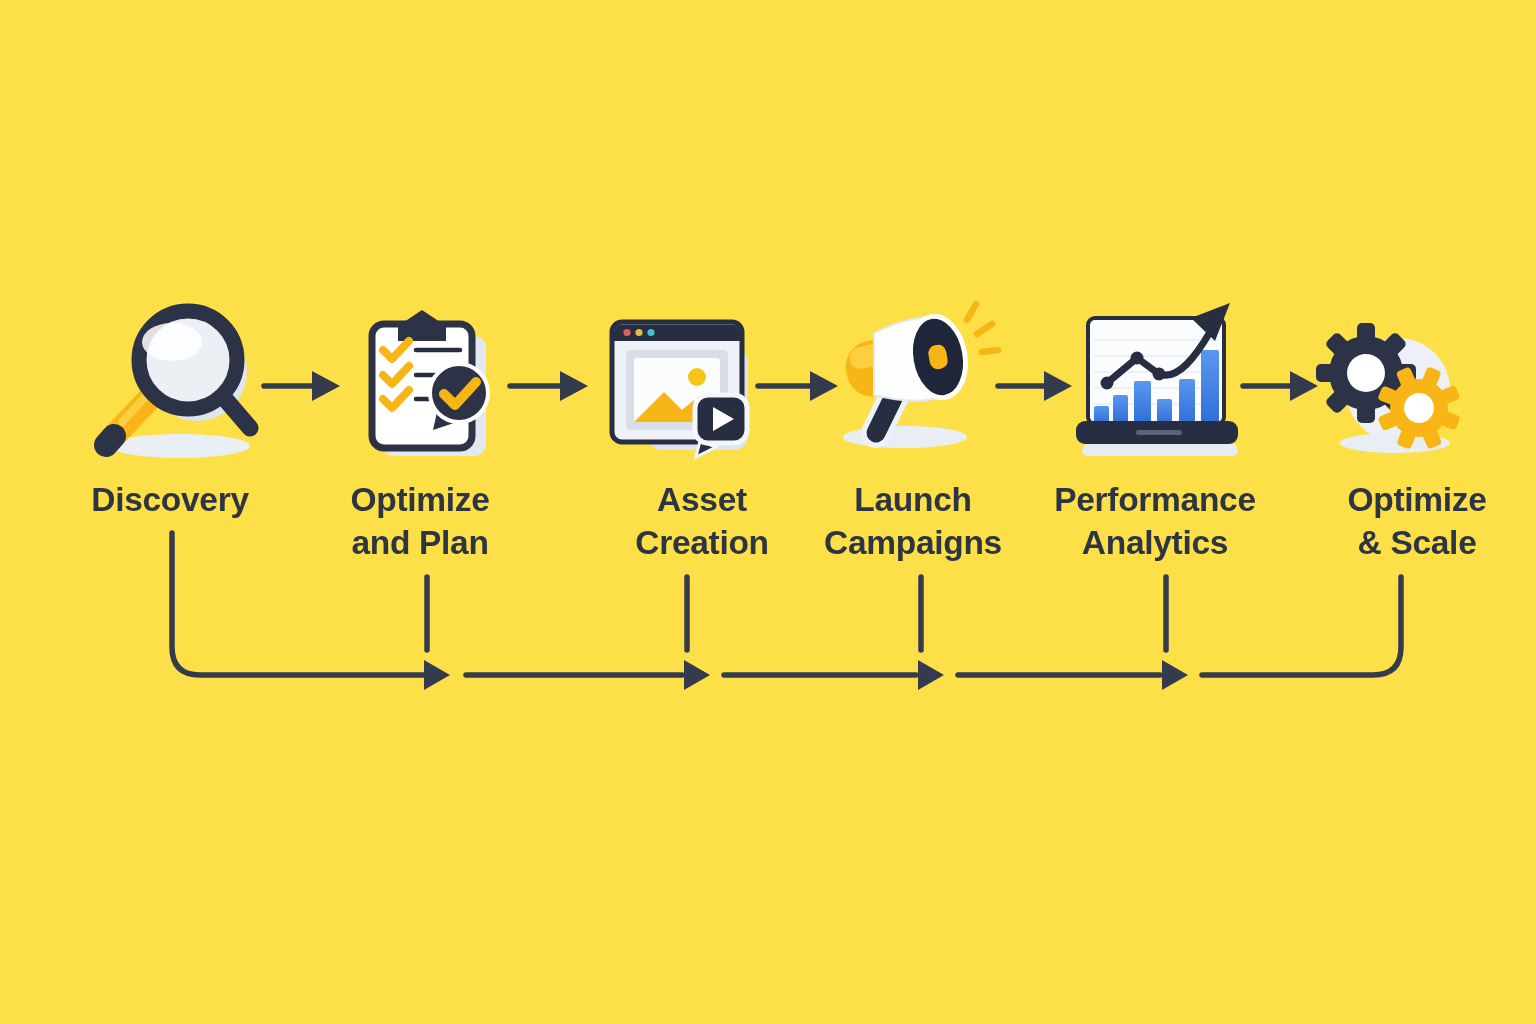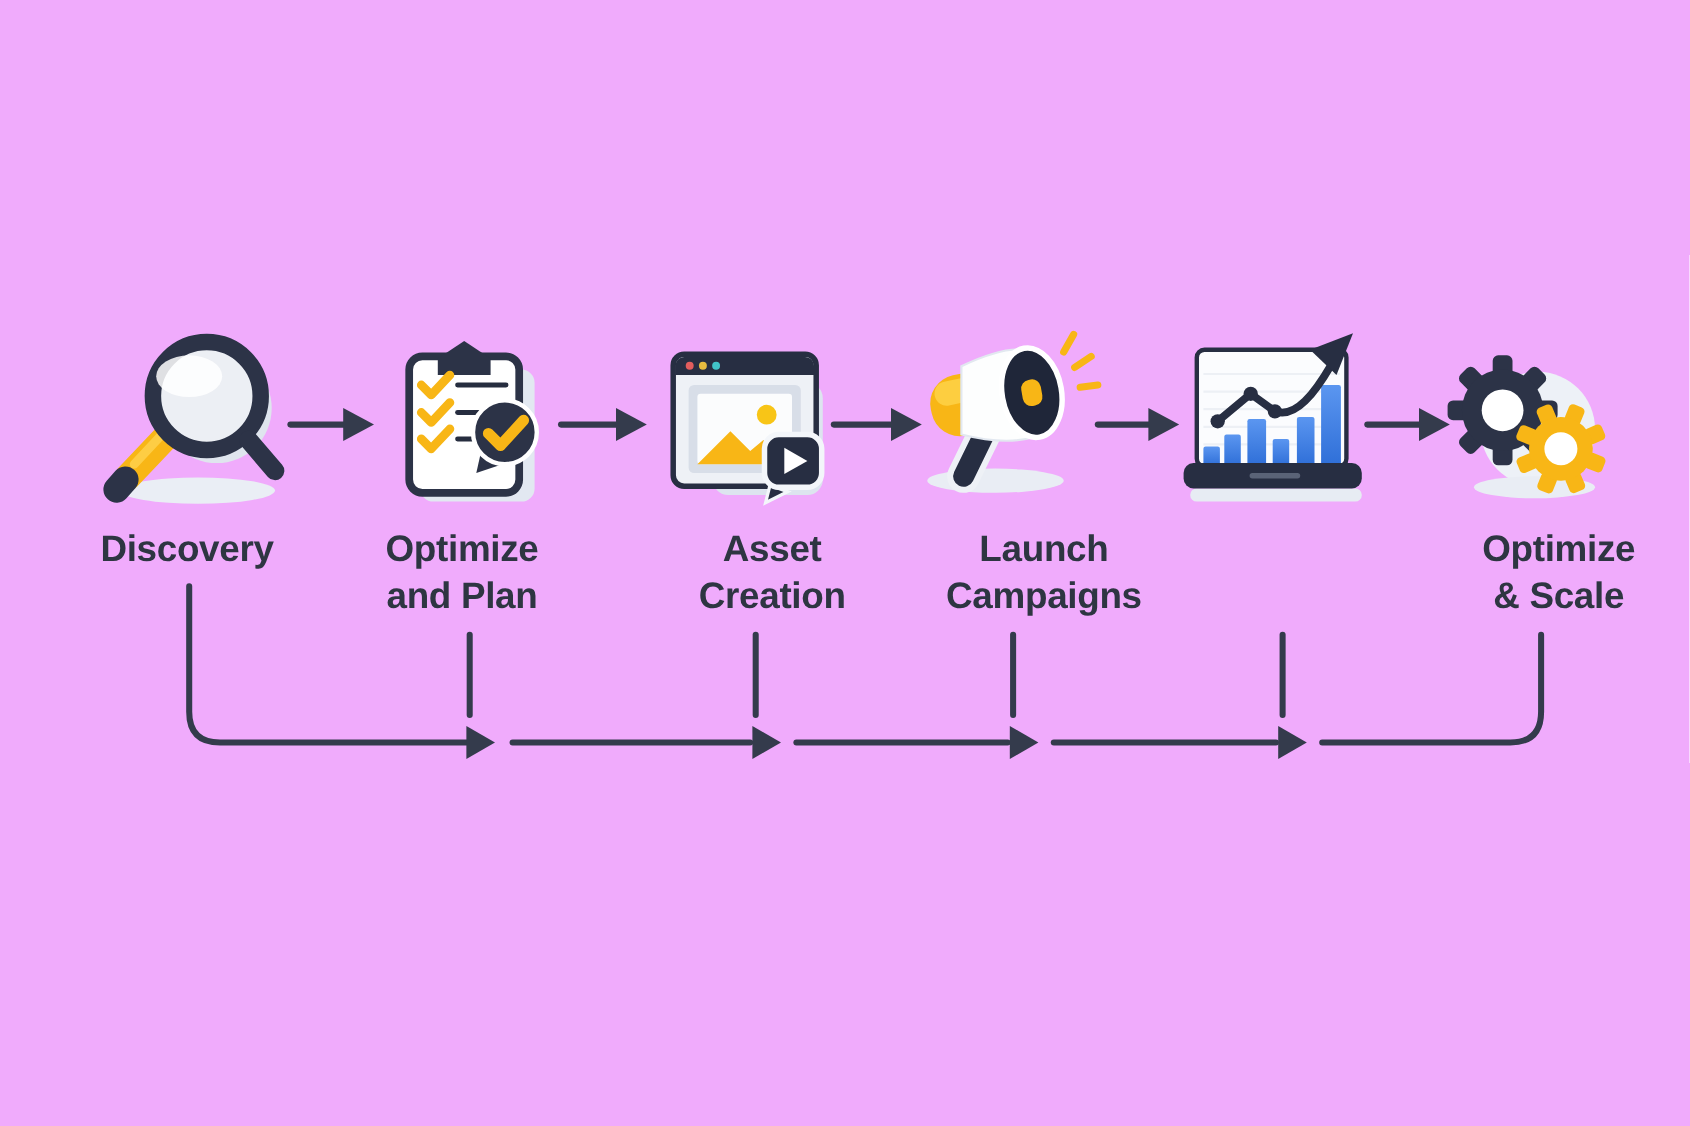--- a/index.html
+++ b/index.html
@@ -1,31 +1,31 @@
 <!DOCTYPE html>
 <html><head>
 <meta charset="utf-8">
 <style>
   html,body { margin:0; padding:0; background:#ffffff; }
   .canvas {
-    position:relative; width:1536px; height:1024px; background:#f0abfc;
+    position:relative; width:1536px; height:1024px; background:#fde047;
     overflow:hidden; font-family:"Liberation Sans", sans-serif;
   }
   .layer { position:absolute; left:0; top:0; width:1536px; height:1024px; }
   .icon-svg { position:absolute; }
   .step-label {
     position:absolute; top:478px; transform:translateX(-50%);
     white-space:pre-line; text-align:center;
     font-weight:700; font-size:33.5px; line-height:43px;
     color:#2e3542; letter-spacing:-0.3px;
   }
   .lbl-1 { left:170px; }
   .lbl-2 { left:420px; }
   .lbl-3 { left:702px; }
-  .lbl-4 { left:913px;margin-left:36px; }
+  .lbl-4 { left:913px; }
   .lbl-5 { left:1155px; }
   .lbl-6 { left:1417px; }
 </style>
 </head>
 <body>
 
 <div class="canvas">
 
   <svg class="icon-svg" style="left:80px;top:290px" width="190" height="185" viewBox="80 290 190 185">
     <ellipse cx="180" cy="446" rx="70" ry="12" fill="#eaeef5"></ellipse>
@@ -187,16 +187,18 @@
     </g>
   </svg>
 
   <div class="step-label lbl-1">Discovery</div>
   <div class="step-label lbl-2">Optimize
 and Plan</div>
   <div class="step-label lbl-3">Asset
 Creation</div>
   <div class="step-label lbl-4">Launch
 Campaigns</div>
+  <div class="step-label lbl-5">Performance
+Analytics</div>
   <div class="step-label lbl-6">Optimize
 &amp; Scale</div>
 
 </div>
 
 </body></html>

